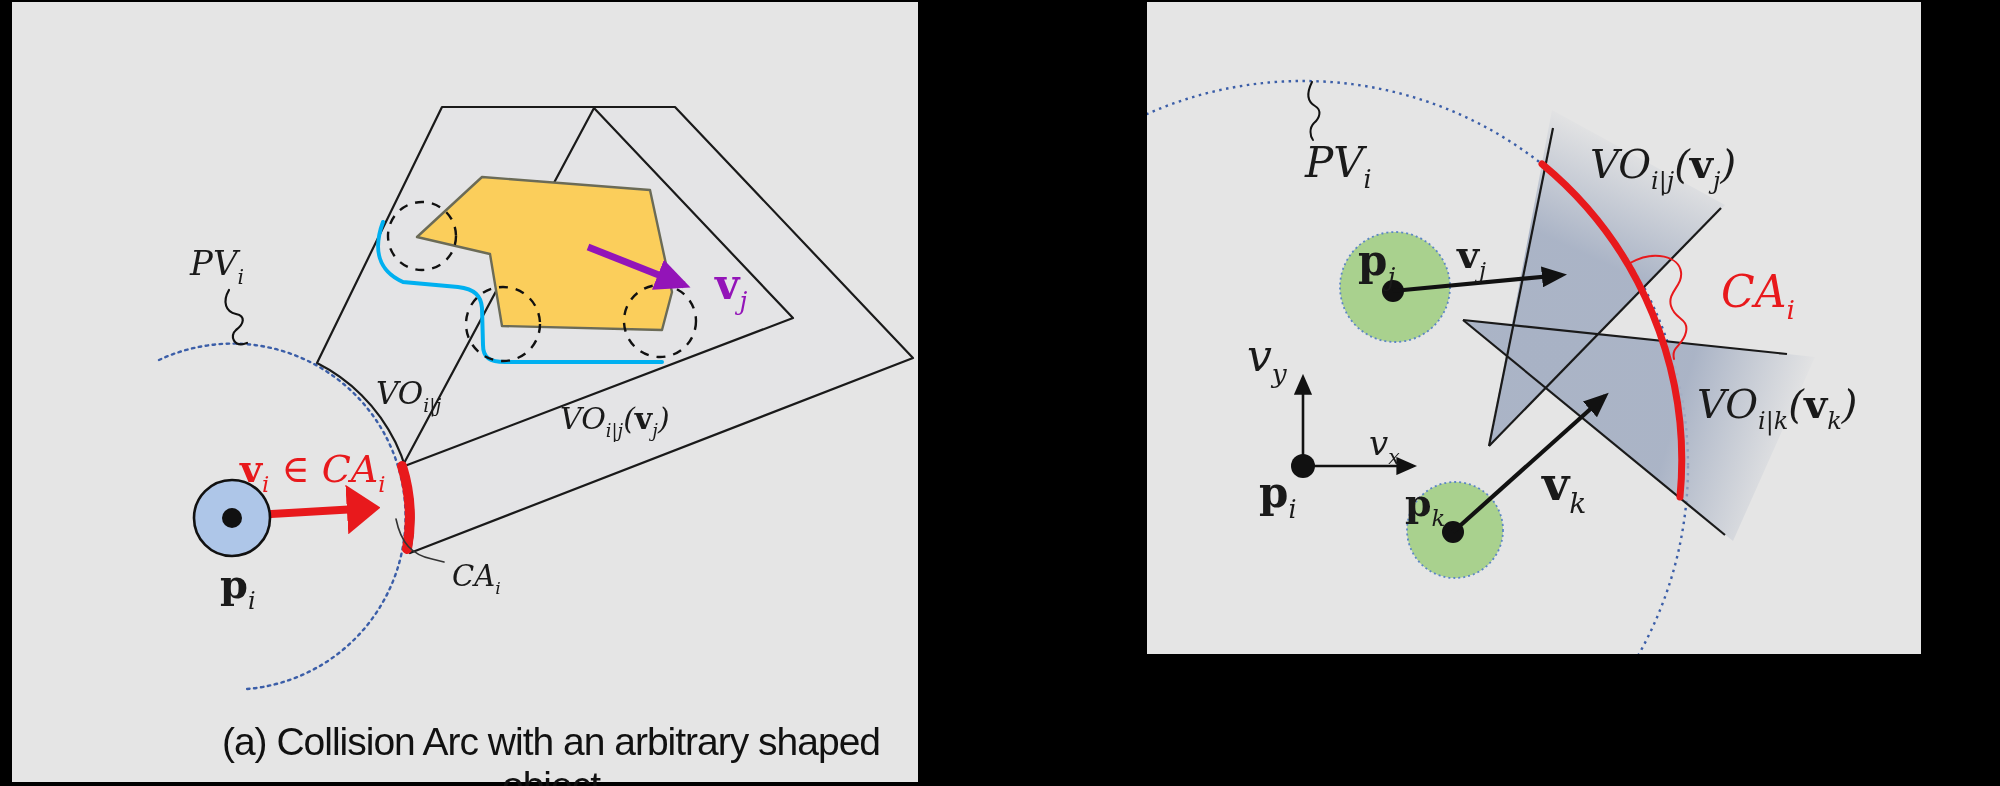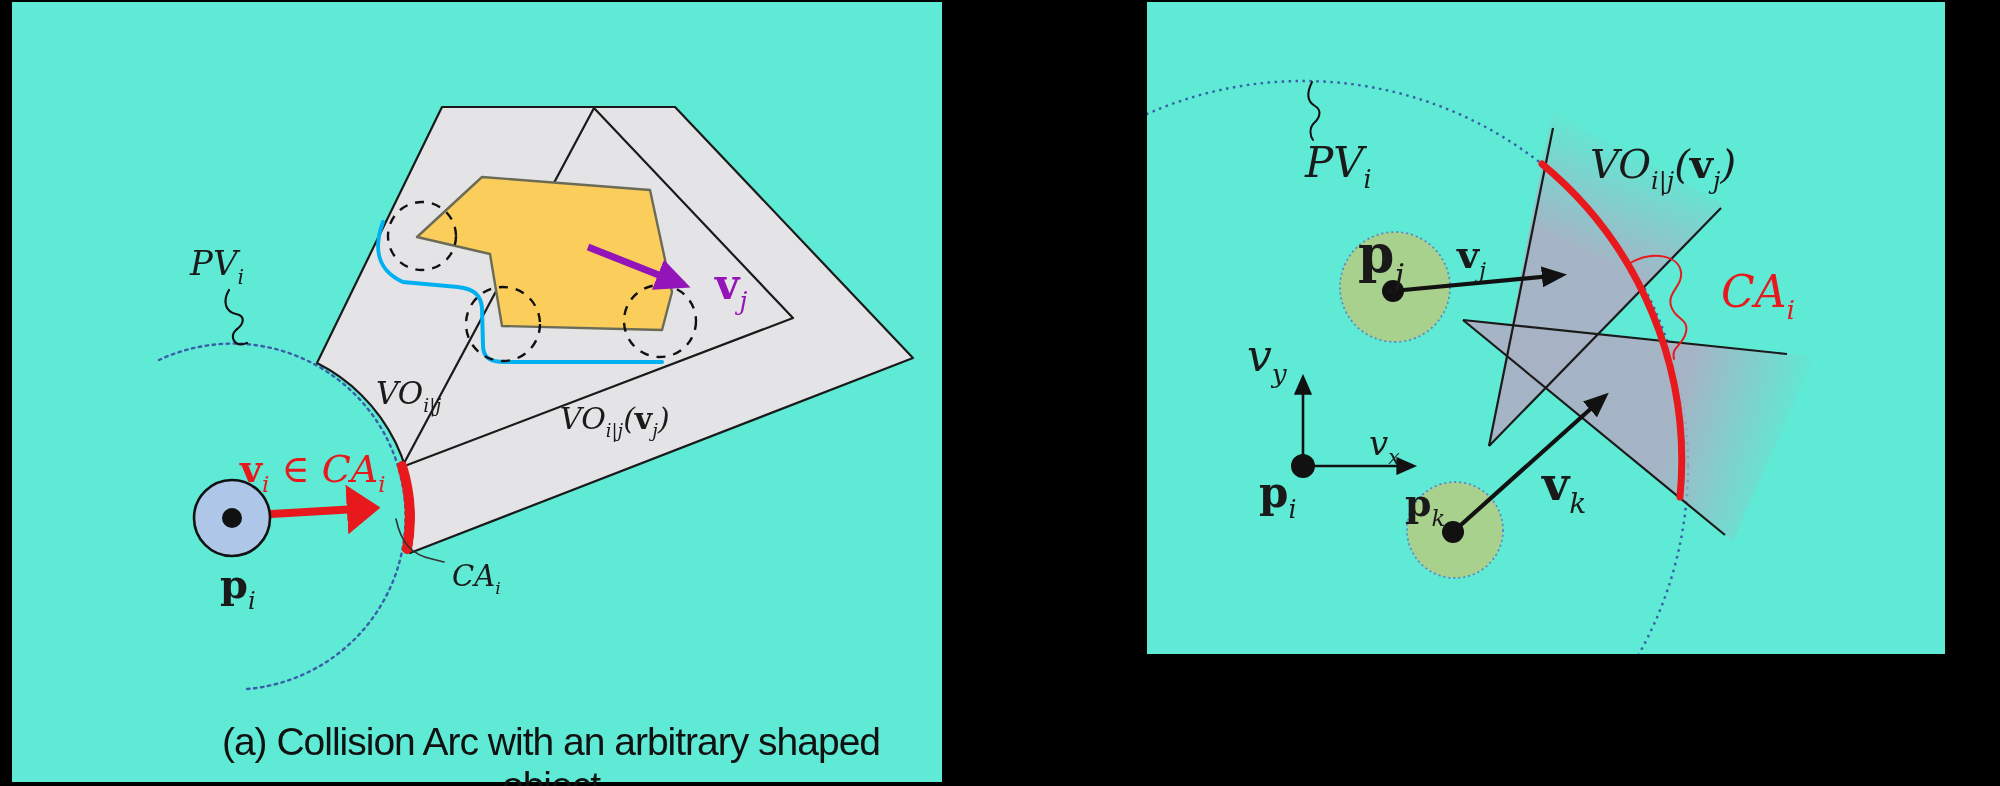--- a/index.html
+++ b/index.html
@@ -1,18 +1,18 @@
 <!DOCTYPE html>
 <html><head>
 <meta charset="utf-8">
 <style>
   html,body{margin:0;padding:0;background:#000;}
   .page{position:relative;width:2000px;height:786px;background:#000;overflow:hidden;
         font-family:"DejaVu Serif", serif;}
-  .panel{position:absolute;background:#5eead4;padding-left:24px;}
+  .panel{position:absolute;background:#e5e5e5;}
   #panel-left{left:12px;top:2px;width:906px;height:780px;}
   #panel-right{left:1147px;top:2px;width:774px;height:652px;}
   .panel svg{position:absolute;left:0;top:0;}
   .lbl{position:absolute;white-space:nowrap;line-height:1;color:#1a1a1a;
        font-family:"DejaVu Serif", serif;}
   .lbl .it{font-style:italic;}
   .lbl .vec{font-weight:bold;font-style:normal;}
   .lbl sub{font-size:0.60em;font-style:italic;line-height:0;vertical-align:-0.45em;letter-spacing:0;}
   .red{color:#e8191c;}
   .purple{color:#9314b8;}
@@ -152,22 +152,25 @@
     </div>
 
     <div class="lbl" style="left:443px;top:142px;font-size:40px">
       <span class="it">VO</span><sub>i|j</sub><span class="it">(</span><span class="vec">v</span><sub>j</sub><span class="it">)</span>
     </div>
 
     <div class="lbl red" style="left:574px;top:268px;font-size:44px">
       <span class="it">CA</span><sub>i</sub>
     </div>
 
+    <div class="lbl" style="left:550px;top:382px;font-size:40px">
+      <span class="it">VO</span><sub>i|k</sub><span class="it">(</span><span class="vec">v</span><sub>k</sub><span class="it">)</span>
+    </div>
 
-    <div class="lbl" style="left:211px;top:226px;font-size:52px">
+    <div class="lbl" style="left:211px;top:238px;font-size:42px">
       <span class="vec">p</span><sub>j</sub>
     </div>
 
     <div class="lbl" style="left:310px;top:234px;font-size:38px">
       <span class="vec">v</span><sub>j</sub>
     </div>
 
     <div class="lbl" style="left:258px;top:482px;font-size:38px">
       <span class="vec">p</span><sub>k</sub>
     </div>

